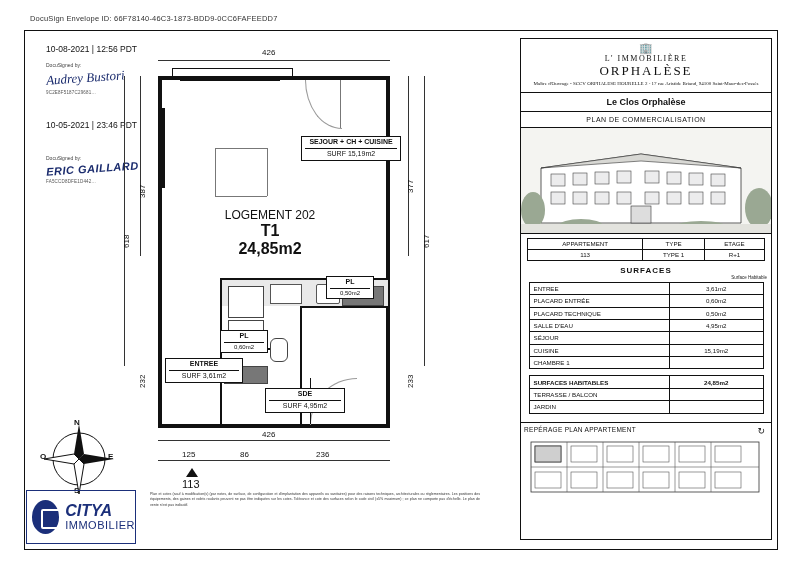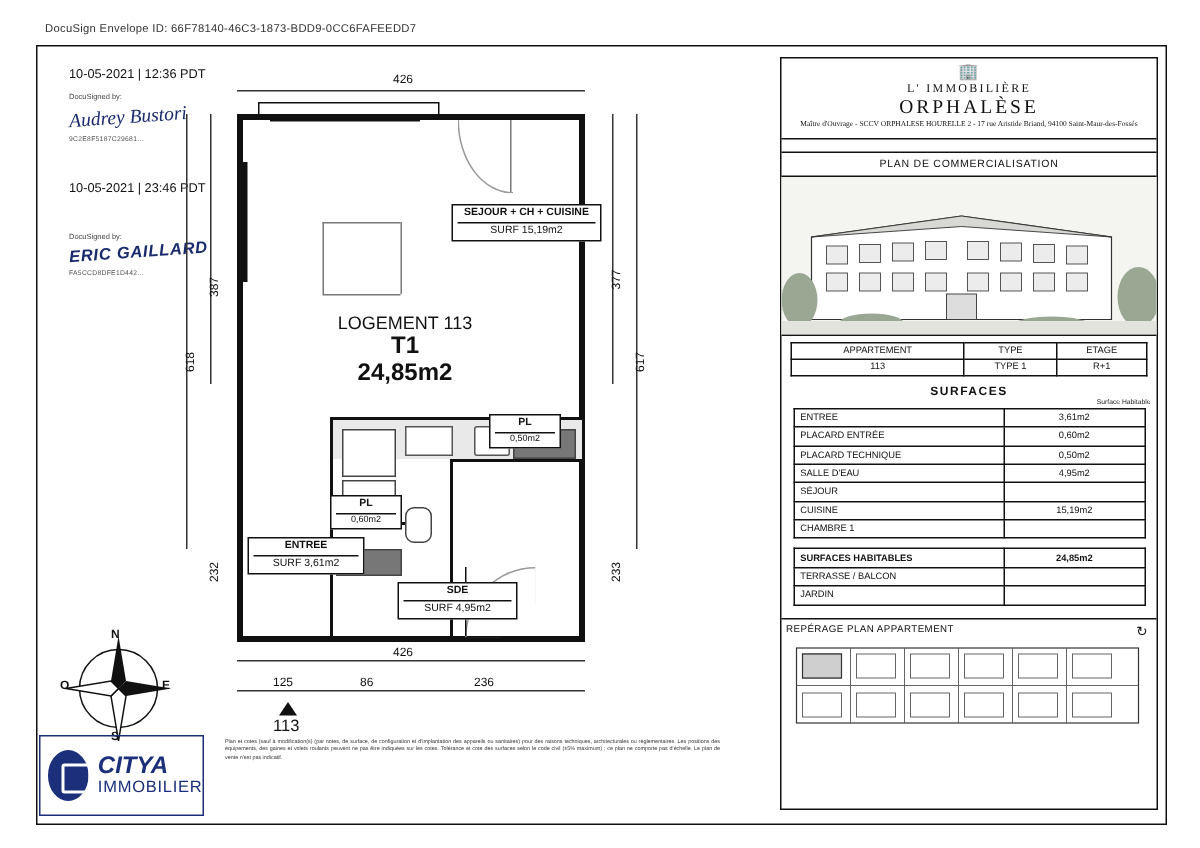--- a/index.html
+++ b/index.html
@@ -63,21 +63,21 @@
 </style>
 </head>
 <body>
 
 <div id="sheet">
 
   <div class="ds-env">DocuSign Envelope ID: 66F78140-46C3-1873-BDD9-0CC6FAFEEDD7</div>
 
   <div class="frame"></div>
 
-  <div class="sig-date" style="left:46px;top:44px;">10-05-2021 | 12:36 PDT</div>
+  <div class="sig-date" style="left:46px;top:44px;">10-08-2021 | 12:56 PDT</div>
   <div class="sig-box" style="left:46px;top:62px;">
     <div class="sig-label">DocuSigned by:</div>
     <div class="sig-name">Audrey Bustori</div>
     <div class="sig-id">9C2E8F5187C29681...</div>
   </div>
 
   <div class="sig-date" style="left:46px;top:120px;">10-05-2021 | 23:46 PDT</div>
   <div class="sig-box" style="left:46px;top:155px;">
     <div class="sig-label">DocuSigned by:</div>
     <div class="sig-name" style="font-family:'Liberation Sans',sans-serif;font-weight:bold;font-size:11px;letter-spacing:.5px;">ERIC GAILLARD</div>
@@ -145,21 +145,21 @@
       <span class="t1">ENTREE</span>
       <span class="t2">SURF 3,61m2</span>
     </div>
 
     <div class="room-tag" style="left:145px;top:340px;width:72px;">
       <span class="t1">SDE</span>
       <span class="t2">SURF 4,95m2</span>
     </div>
 
     <div class="logement" style="left:70px;top:160px;width:160px;">
-      <div>LOGEMENT 113</div>
+      <div>LOGEMENT 202</div>
       <div class="big">T1</div>
       <div class="big">24,85m2</div>
     </div>
 
     <div class="thinline" style="left:38px;top:12px;width:232px;height:1px;background:#333;"></div>
     <div class="dim-txt" style="left:142px;top:0px;">426</div>
 
     <div class="thinline" style="left:20px;top:28px;width:1px;height:180px;background:#333;"></div>
     <div class="dim-v" style="left:18px;top:150px;">387</div>
     <div class="thinline" style="left:4px;top:28px;width:1px;height:290px;background:#333;"></div>
@@ -211,20 +211,21 @@
   <div class="cart">
 
     <div class="cart-sec agency">
       <div style="font-size:11px;line-height:1;">🏢</div>
       <div class="l1">L' IMMOBILIÈRE</div>
       <div class="l2">ORPHALÈSE</div>
       <div class="l3">Maître d'Ouvrage - SCCV ORPHALESE HOURELLE 2 - 17 rue Aristide Briand, 94100 Saint-Maur-des-Fossés</div>
     </div>
 
     <div class="cart-sec proj">
+      <div class="p1">Le Clos Orphalèse</div>
     </div>
 
     <div class="cart-sec commerc">PLAN DE COMMERCIALISATION</div>
 
     <div class="bldg">
       <svg width="250" height="105" viewBox="0 0 250 105" preserveAspectRatio="none">
         <rect x="0" y="0" width="250" height="105" fill="#f4f4f1"></rect>
         <polygon points="20,95 20,40 120,26 220,40 220,95" fill="#ffffff" stroke="#333" stroke-width="0.8"></polygon>
         <polygon points="20,40 120,26 220,40 120,33" fill="#d8d8d4" stroke="#333" stroke-width="0.6"></polygon>
         <g stroke="#444" stroke-width="0.6" fill="#ececed">

